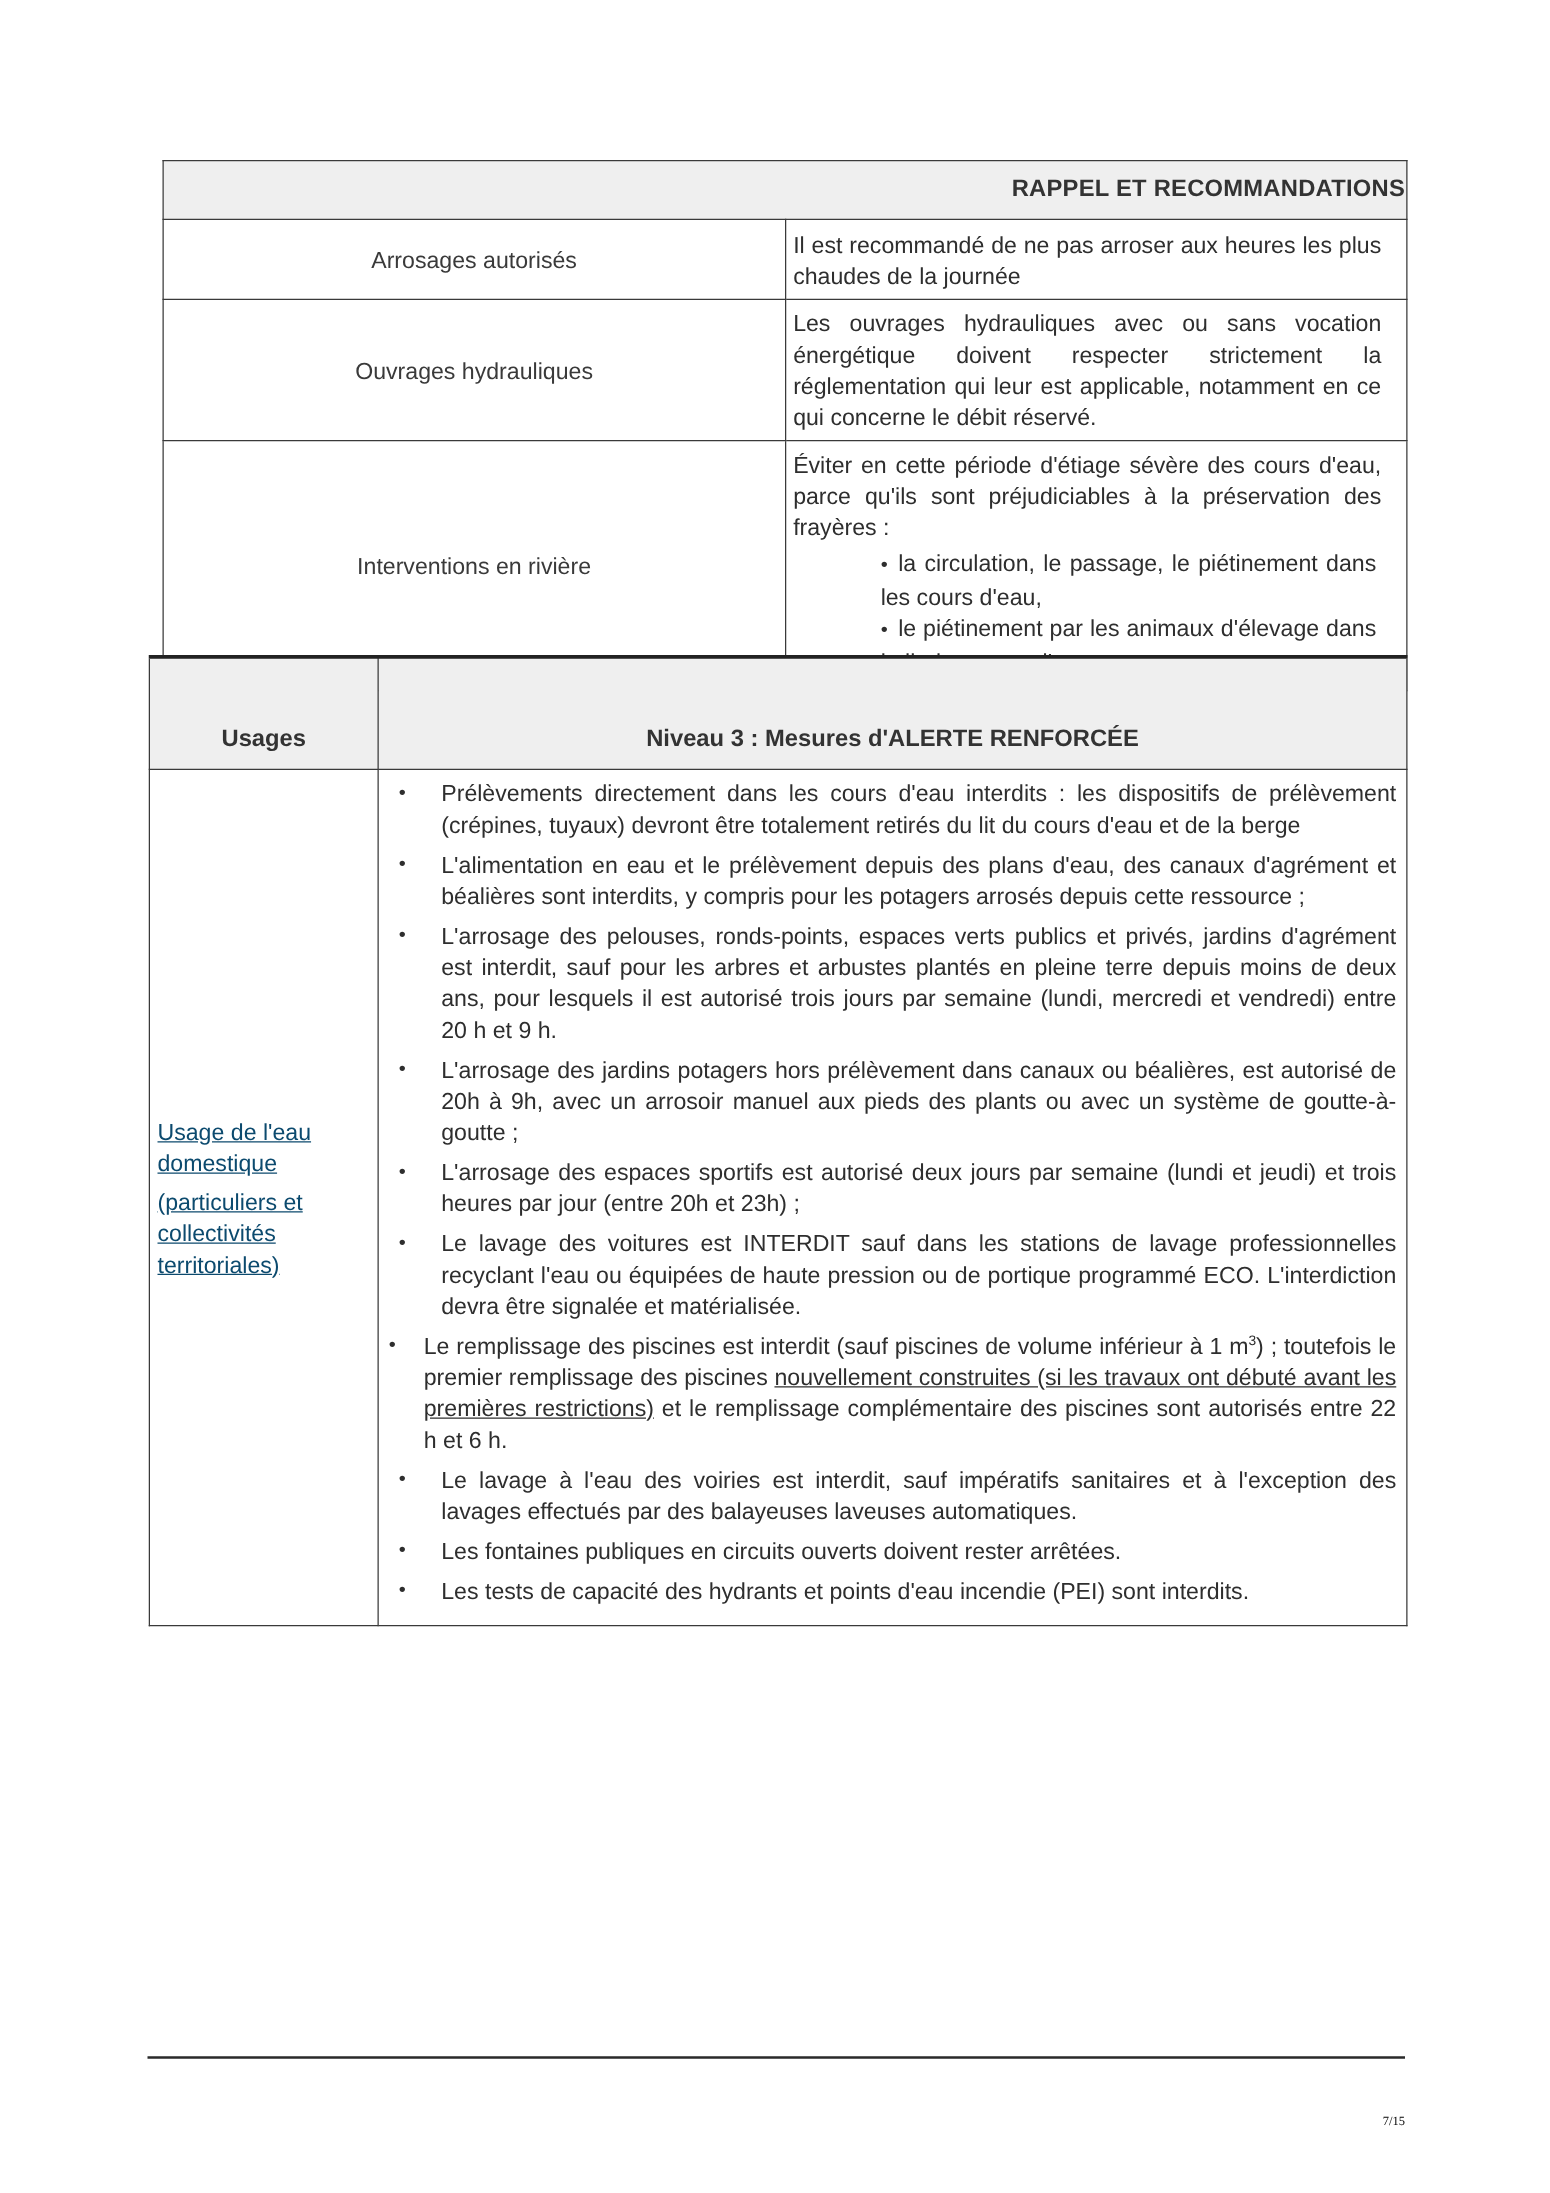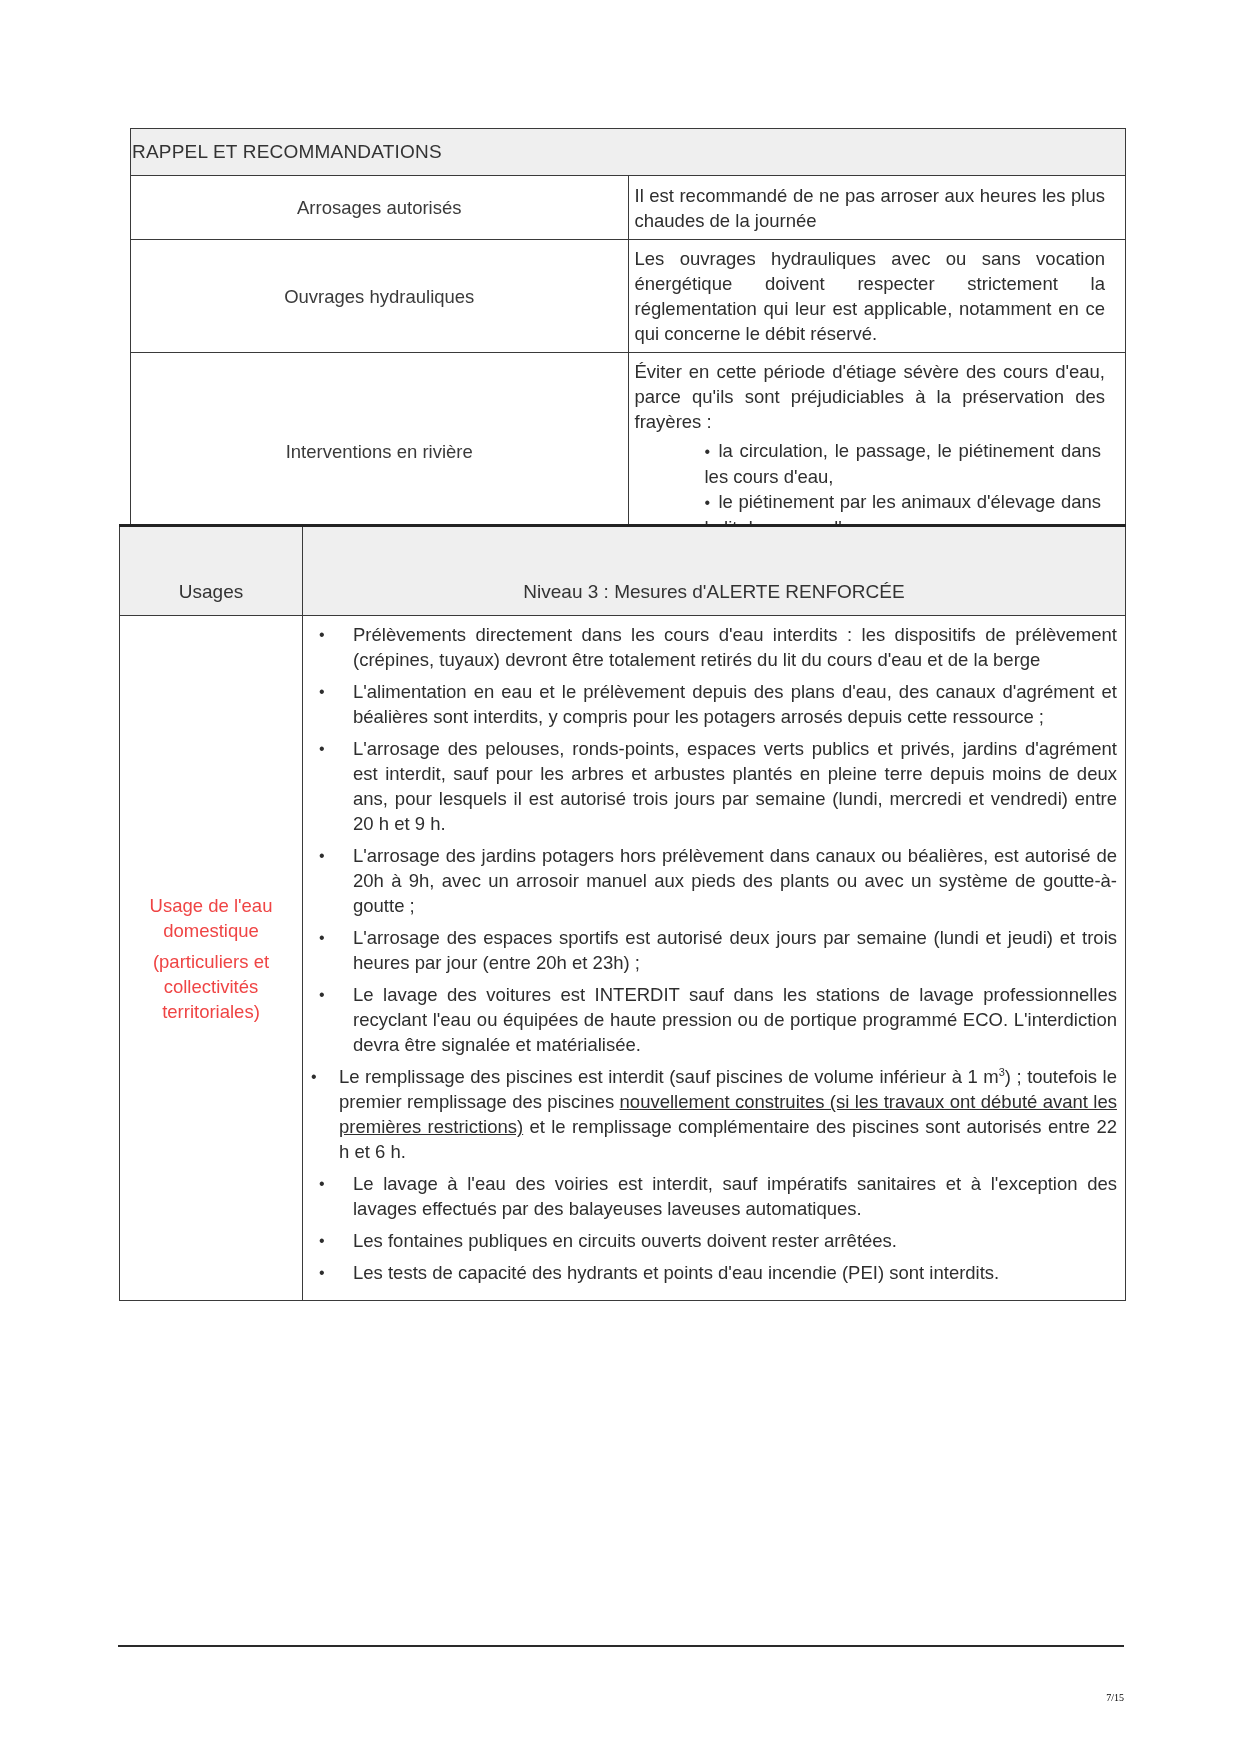--- a/index.html
+++ b/index.html
@@ -26,22 +26,22 @@
     }
     
     #t1 {
       left: 130px;
       top: 128px;
       width: 996px;
     }
     #t1 .hdr {
       background: #efefef;
       height: 44px;
-      text-align: left;
-      font-weight: normal;
+      text-align: right;
+      font-weight: bold;
       font-size: 19px;
       color: #333;
       letter-spacing: 0.2px;
     }
     #t1 .label {
       width: 175px;
       text-align: center;
       font-size: 18.5px;
       line-height: 25px;
       color: #3a3a3a;
@@ -71,37 +71,38 @@
 
     
     #t2 {
       left: 119px;
       top: 524px;
       width: 1007px;
     }
     #t2 tr.hdr td {
       background: #efefef;
       height: 75px;
-      font-weight: normal;
+      font-weight: bold;
       font-size: 19px;
       color: #333;
       text-align: center;
       vertical-align: bottom;
       padding-bottom: 12px;
     }
     #t2 tr.hdr {
       border-top: 3px solid #222;
     }
     #t2 .usage-col { width: 180px; }
     #t2 .usage-label {
-      text-align: center;
-      font-size: 18.5px;
-      line-height: 25px;
-      color: #ef4444;
+      text-align: left;
+      font-size: 18.5px;
+      line-height: 25px;
+      color: #0c4a6e;
       padding: 4px 6px;
+      text-decoration: underline;
     }
     #t2 .usage-label .gap { height: 6px; }
     #t2 .measures {
       padding: 6px 8px 8px 8px;
       vertical-align: top;
     }
     #t2 ul.bullets {
       list-style: none;
       margin: 0;
       padding: 0;

